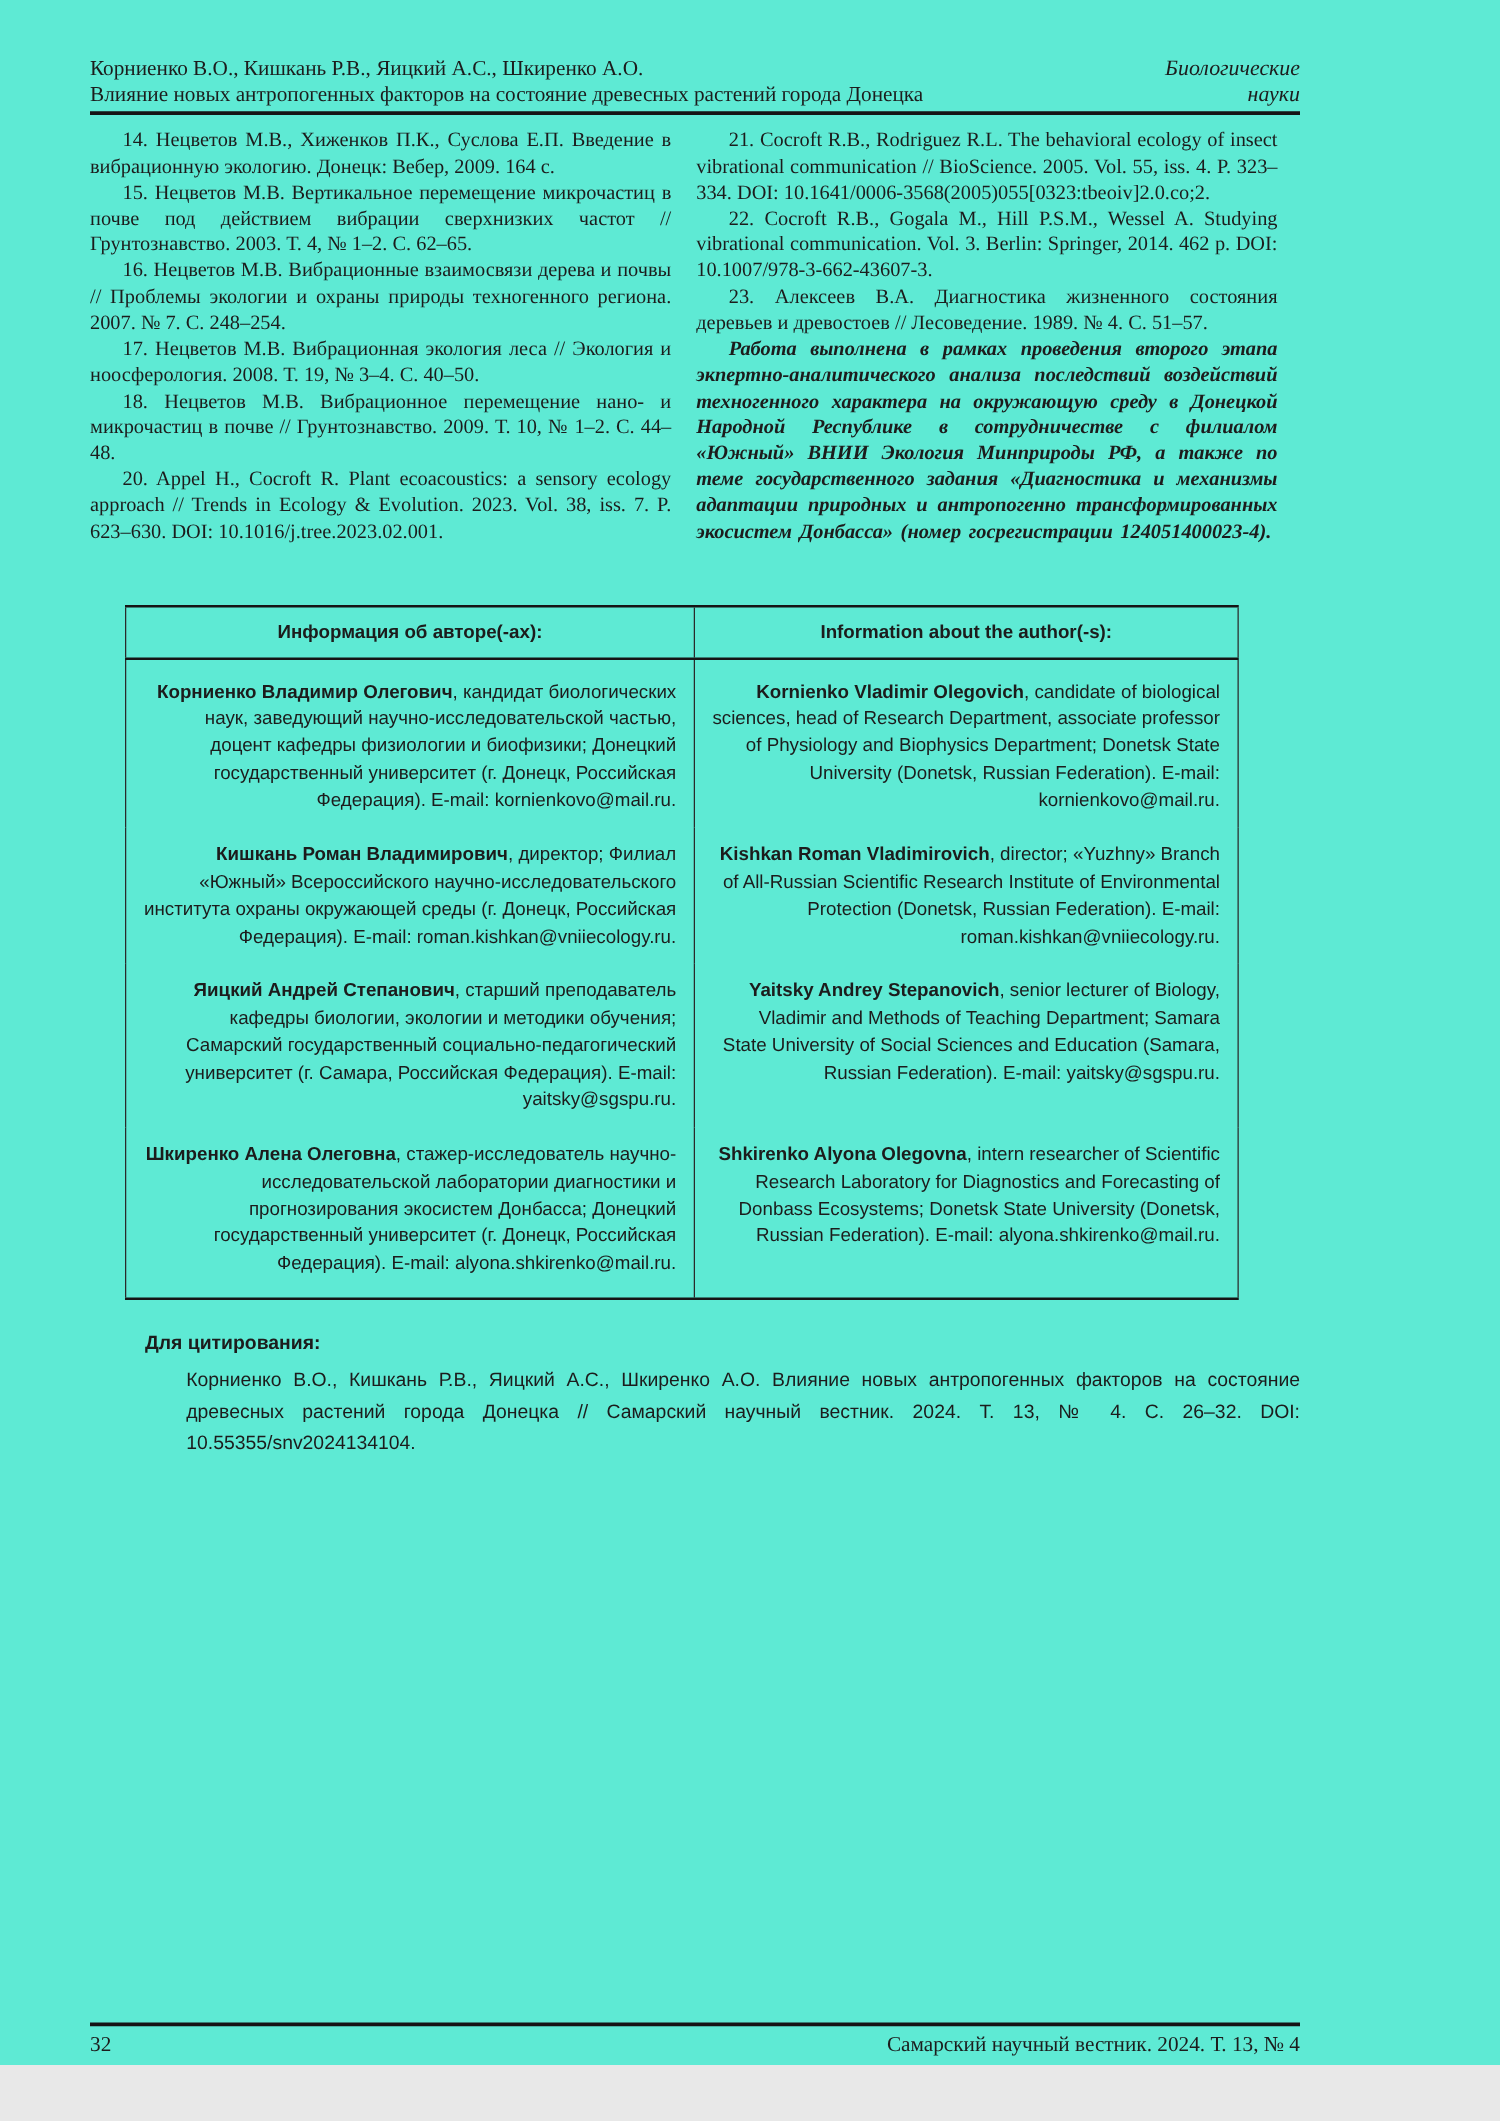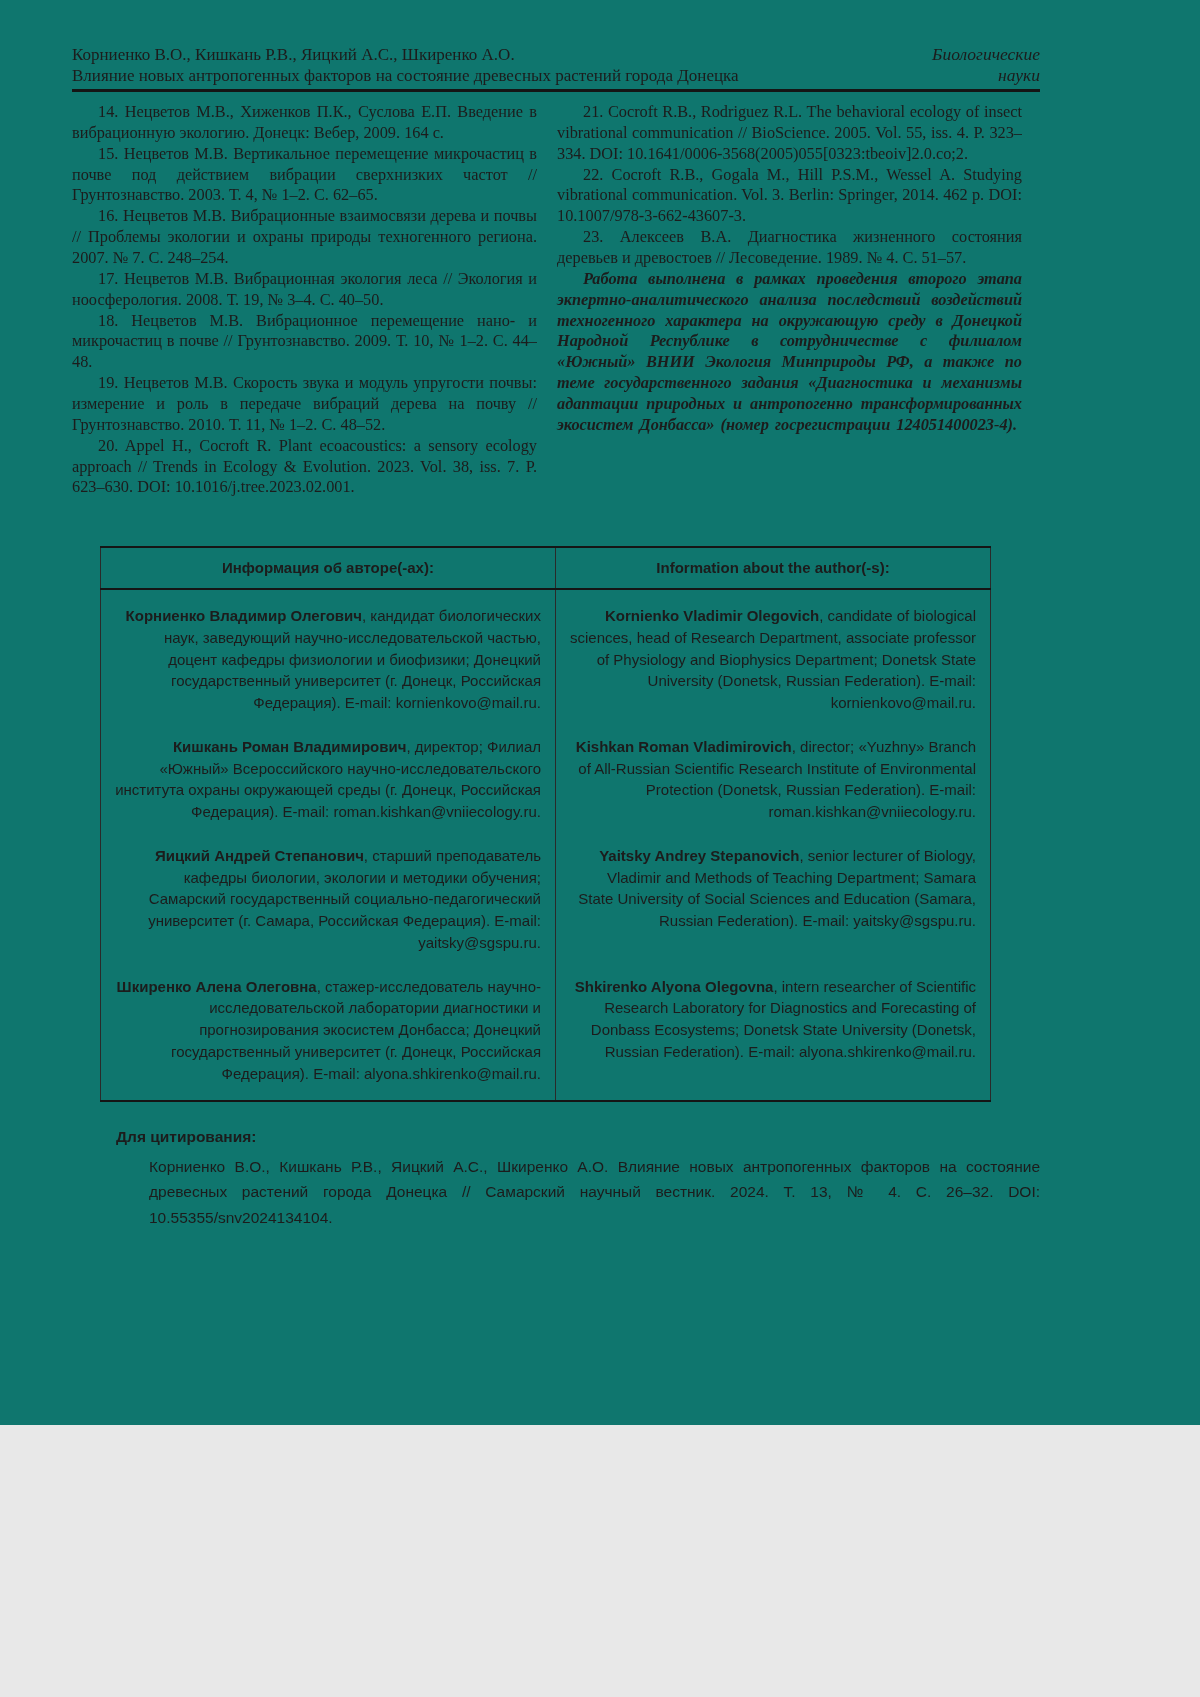--- a/index.html
+++ b/index.html
@@ -1,20 +1,20 @@
 <!DOCTYPE html>
 <html><head>
 <meta charset="utf-8">
 <style>
   html,body { margin:0; padding:0; background:#e8e8e8; }
   .page {
     position:relative;
-    width:1200px; height:1425px;
+    width:1200px; height:1652px;
     margin:0 auto;
-    background:#0f766e;
+    background:#5eead4;
     color:#1c1c1c;
     font-family:"Liberation Serif", serif;
     overflow:hidden;
   }
   .content { position:absolute; left:72px; top:0; width:968px; }
 
   
   .runhead { display:flex; justify-content:space-between; align-items:flex-end; padding-top:44px; }
   .runhead-left  { font-size:17px; line-height:21px; }
   .runhead-right { font-size:17.5px; line-height:21px; font-style:italic; text-align:right; white-space:nowrap; }
@@ -96,21 +96,20 @@
     </div>
     <div class="head-rule"></div>
 
     <div class="refs">
       <div class="refcol">
         <p>14. Нецветов М.В., Хиженков П.К., Суслова Е.П. Введение в вибрационную экологию. Донецк: Вебер, 2009. 164 с.</p>
         <p>15. Нецветов М.В. Вертикальное перемещение микрочастиц в почве под действием вибрации сверхнизких частот // Грунтознавство. 2003. Т. 4, № 1–2. С. 62–65.</p>
         <p>16. Нецветов М.В. Вибрационные взаимосвязи дерева и почвы // Проблемы экологии и охраны природы техногенного региона. 2007. № 7. С. 248–254.</p>
         <p>17. Нецветов М.В. Вибрационная экология леса // Экология и ноосферология. 2008. Т. 19, № 3–4. С. 40–50.</p>
         <p>18. Нецветов М.В. Вибрационное перемещение нано- и микрочастиц в почве // Грунтознавство. 2009. Т. 10, № 1–2. С. 44–48.</p>
-        <p>19. Нецветов М.В. Скорость звука и модуль упругости почвы: измерение и роль в передаче вибраций дерева на почву // Грунтознавство. 2010. Т. 11, № 1–2. С. 48–52.</p>
         <p>20. Appel H., Cocroft R. Plant ecoacoustics: a sensory ecology approach // Trends in Ecology &amp; Evolution. 2023. Vol. 38, iss. 7. P. 623–630. DOI: 10.1016/j.tree.2023.02.001.</p>
       </div>
       <div class="refcol">
         <p>21. Cocroft R.B., Rodriguez R.L. The behavioral ecology of insect vibrational communication // BioScience. 2005. Vol. 55, iss. 4. P. 323–334. DOI: 10.1641/0006-3568(2005)055[0323:tbeoiv]2.0.co;2.</p>
         <p>22. Cocroft R.B., Gogala M., Hill P.S.M., Wessel A. Studying vibrational communication. Vol. 3. Berlin: Springer, 2014. 462 p. DOI: 10.1007/978-3-662-43607-3.</p>
         <p>23. Алексеев В.А. Диагностика жизненного состояния деревьев и древостоев // Лесоведение. 1989. № 4. С. 51–57.</p>
         <p class="note-par">Работа выполнена в рамках проведения второго этапа экпертно-аналитического анализа последствий воздействий техногенного характера на окружающую среду в Донецкой Народной Республике в сотрудничестве с филиалом «Южный» ВНИИ Экология Минприроды РФ, а также по теме государственного задания «Диагностика и механизмы адаптации природных и антропогенно трансформированных экосистем Донбасса» (номер госрегистрации 124051400023-4).</p>
       </div>
     </div>
 

